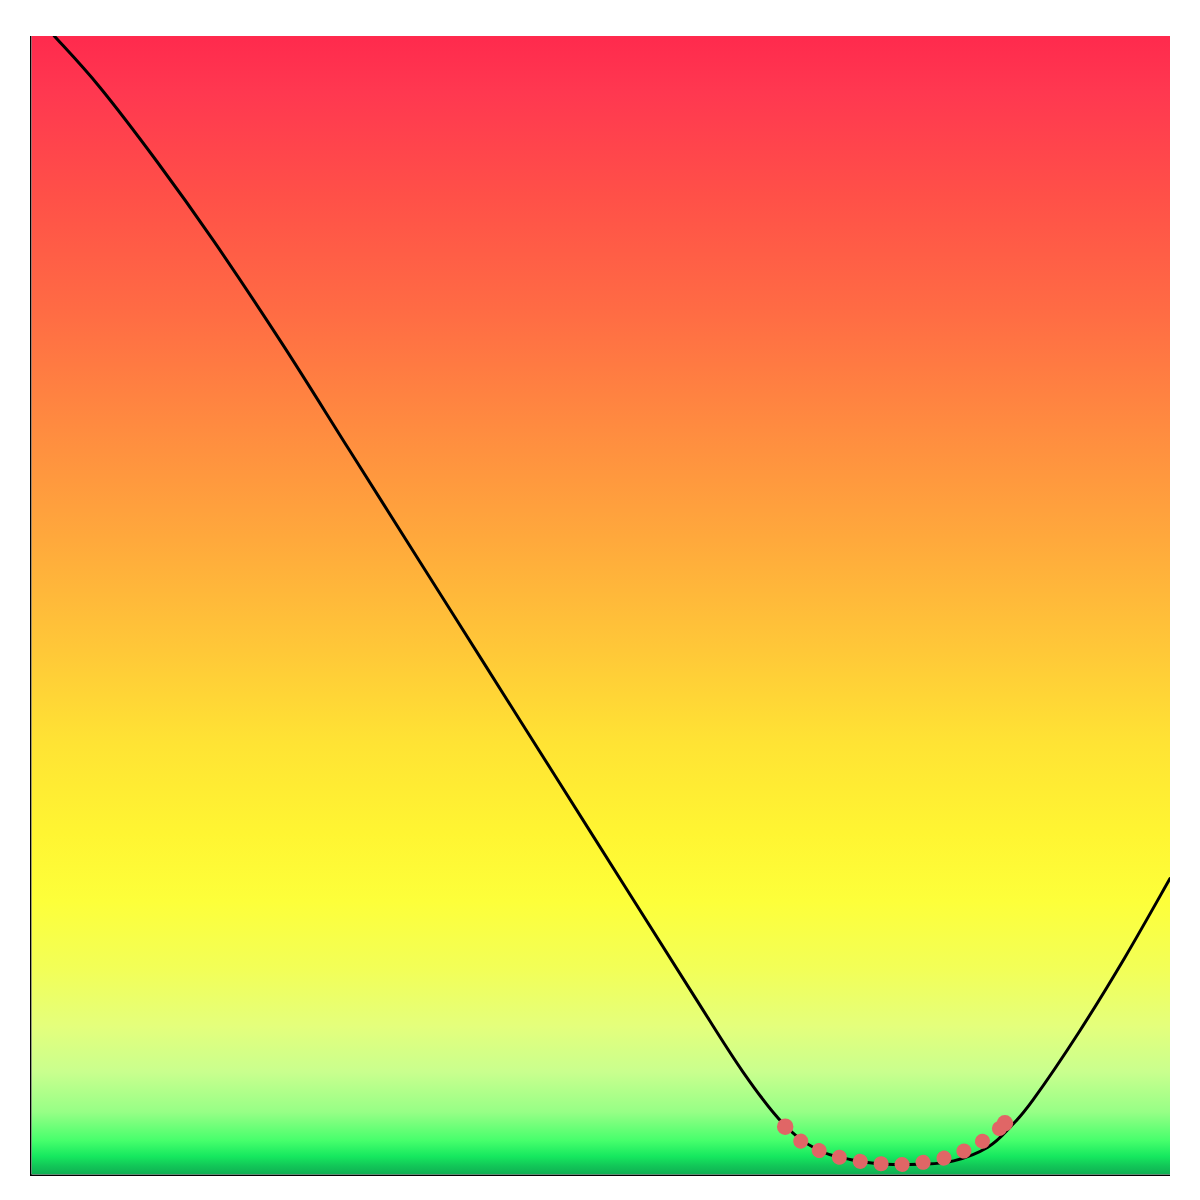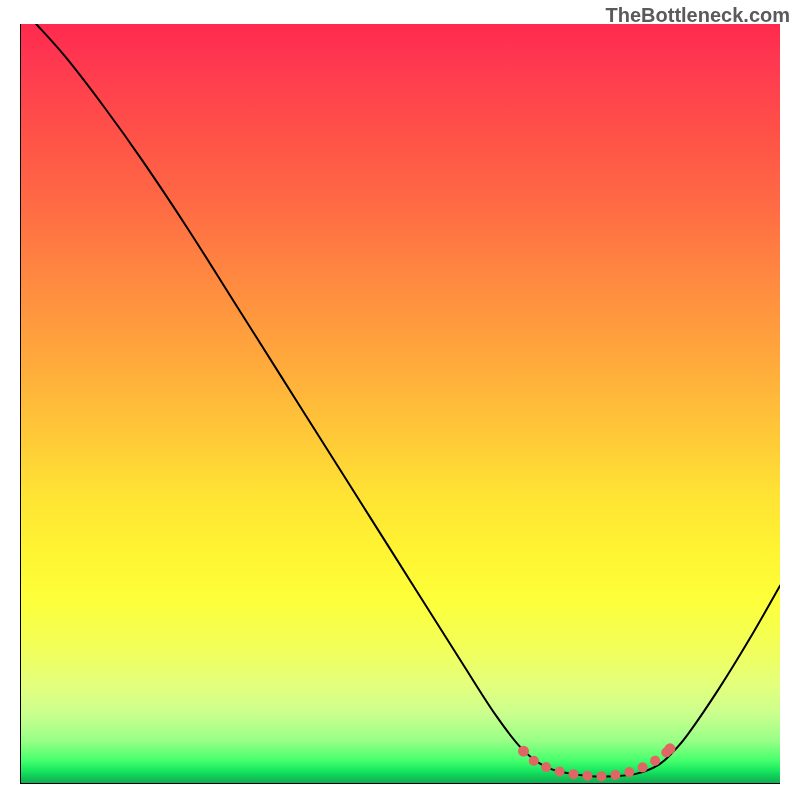--- a/index.html
+++ b/index.html
@@ -56,21 +56,20 @@
   svg.curve {
     position: absolute;
     left: 0; top: 0;
     width: 100%; height: 100%;
   }
 </style>
 </head>
 <body>
 
 <div class="chart-container">
-  <div class="watermark">TheBottleneck.com</div>
   <div class="plot-area">
     <div class="gradient-bg"></div>
     <svg class="curve" viewBox="0 0 760 760" preserveAspectRatio="none">
       <path id="main-curve" fill="none" stroke="#000" stroke-width="2" stroke-linejoin="round" stroke-linecap="round" d="M 15.200000000000001 0 C 20.672 6.156000000000008, 33.288000000000004 19.152000000000044, 45.6 34.200000000000045 C 57.912 49.24800000000005, 69.91999999999999 65.13200000000002, 83.6 83.60000000000002 C 97.28 102.06800000000003, 106.552 114.91200000000006, 121.60000000000001 136.80000000000007 C 136.648 158.68800000000007, 150.784 179.89200000000005, 167.2 205.20000000000005 C 183.61599999999999 230.50800000000004, 196.38400000000001 251.408, 212.8 277.4 C 229.216 303.39199999999994, 241.98400000000004 323.60799999999995, 258.40000000000003 349.59999999999997 C 274.81600000000003 375.592, 287.584 395.808, 304 421.8 C 320.416 447.79200000000003, 333.184 468.008, 349.6 494 C 366.016 519.992, 378.784 540.2080000000001, 395.2 566.2 C 411.616 592.192, 426.436 615.828, 440.79999999999995 638.4 C 455.16399999999993 660.972, 464.056 675.868, 475 691.6 C 485.944 707.332, 492.708 716.4975999999999, 501.6 725.8 C 510.492 735.1024, 516.192 738.9024, 524.4 743.28 C 532.608 747.6576, 538.992 748.3416, 547.1999999999999 750.12 C 555.4079999999999 751.8984, 561.792 752.6128, 570 753.16 C 578.208 753.7072, 584.5920000000001 753.5704, 592.8000000000001 753.16 C 601.008 752.7496, 607.392 752.932, 615.6 750.88 C 623.808 748.828, 631.56 745.864, 638.4 741.76 C 645.24 737.656, 648.128 733.8256, 653.6 728.08 C 659.072 722.3344000000001, 660.592 721.1944000000001, 668.8 709.84 C 677.0079999999999 698.4856, 688.2560000000001 681.9632, 699.2 665 C 710.144 648.0368, 718.6560000000001 634.068, 729.6 615.6 C 740.544 597.1320000000001, 754.528 571.976, 760 562.4"></path>
       <g id="overlay-dots">
           <path d="M 503.12 728.08 C 505.5824 730.2688, 512.2856 737.2304, 516.8000000000001 740.24 C 521.3144000000001 743.2496, 524.0959999999999 743.2951999999999, 528.1999999999999 744.8 C 532.304 746.3048, 535.496 747.5056, 539.6 748.6 C 543.7040000000001 749.6944000000001, 546.896 750.196, 551 750.88 C 555.104 751.564, 558.2959999999999 751.9896, 562.4 752.4 C 566.504 752.8104, 569.6959999999999 753.0232, 573.8 753.16 C 577.904 753.2968, 581.096 753.4336, 585.2 753.16 C 589.3040000000001 752.8864, 592.496 752.324, 596.6 751.64 C 600.7040000000001 750.956, 603.896 750.4544000000001, 608 749.36 C 612.104 748.2656, 615.2959999999999 747.2016, 619.4 745.56 C 623.504 743.9183999999999, 626.6959999999999 742.5656, 630.8 740.24 C 634.904 737.9144, 638.78 735.2392, 642.1999999999999 732.64 C 645.6199999999999 730.0408, 648.4319999999999 727.0312, 649.8 725.8" fill="none" stroke="#e06666" stroke-width="10" stroke-linecap="round" stroke-dasharray="0.1 14"></path>
           <circle cx="503.12" cy="728.08" r="5.5" fill="#e06666"></circle>
           <circle cx="649.8" cy="725.8" r="5.5" fill="#e06666"></circle>
         </g>
     </svg>

